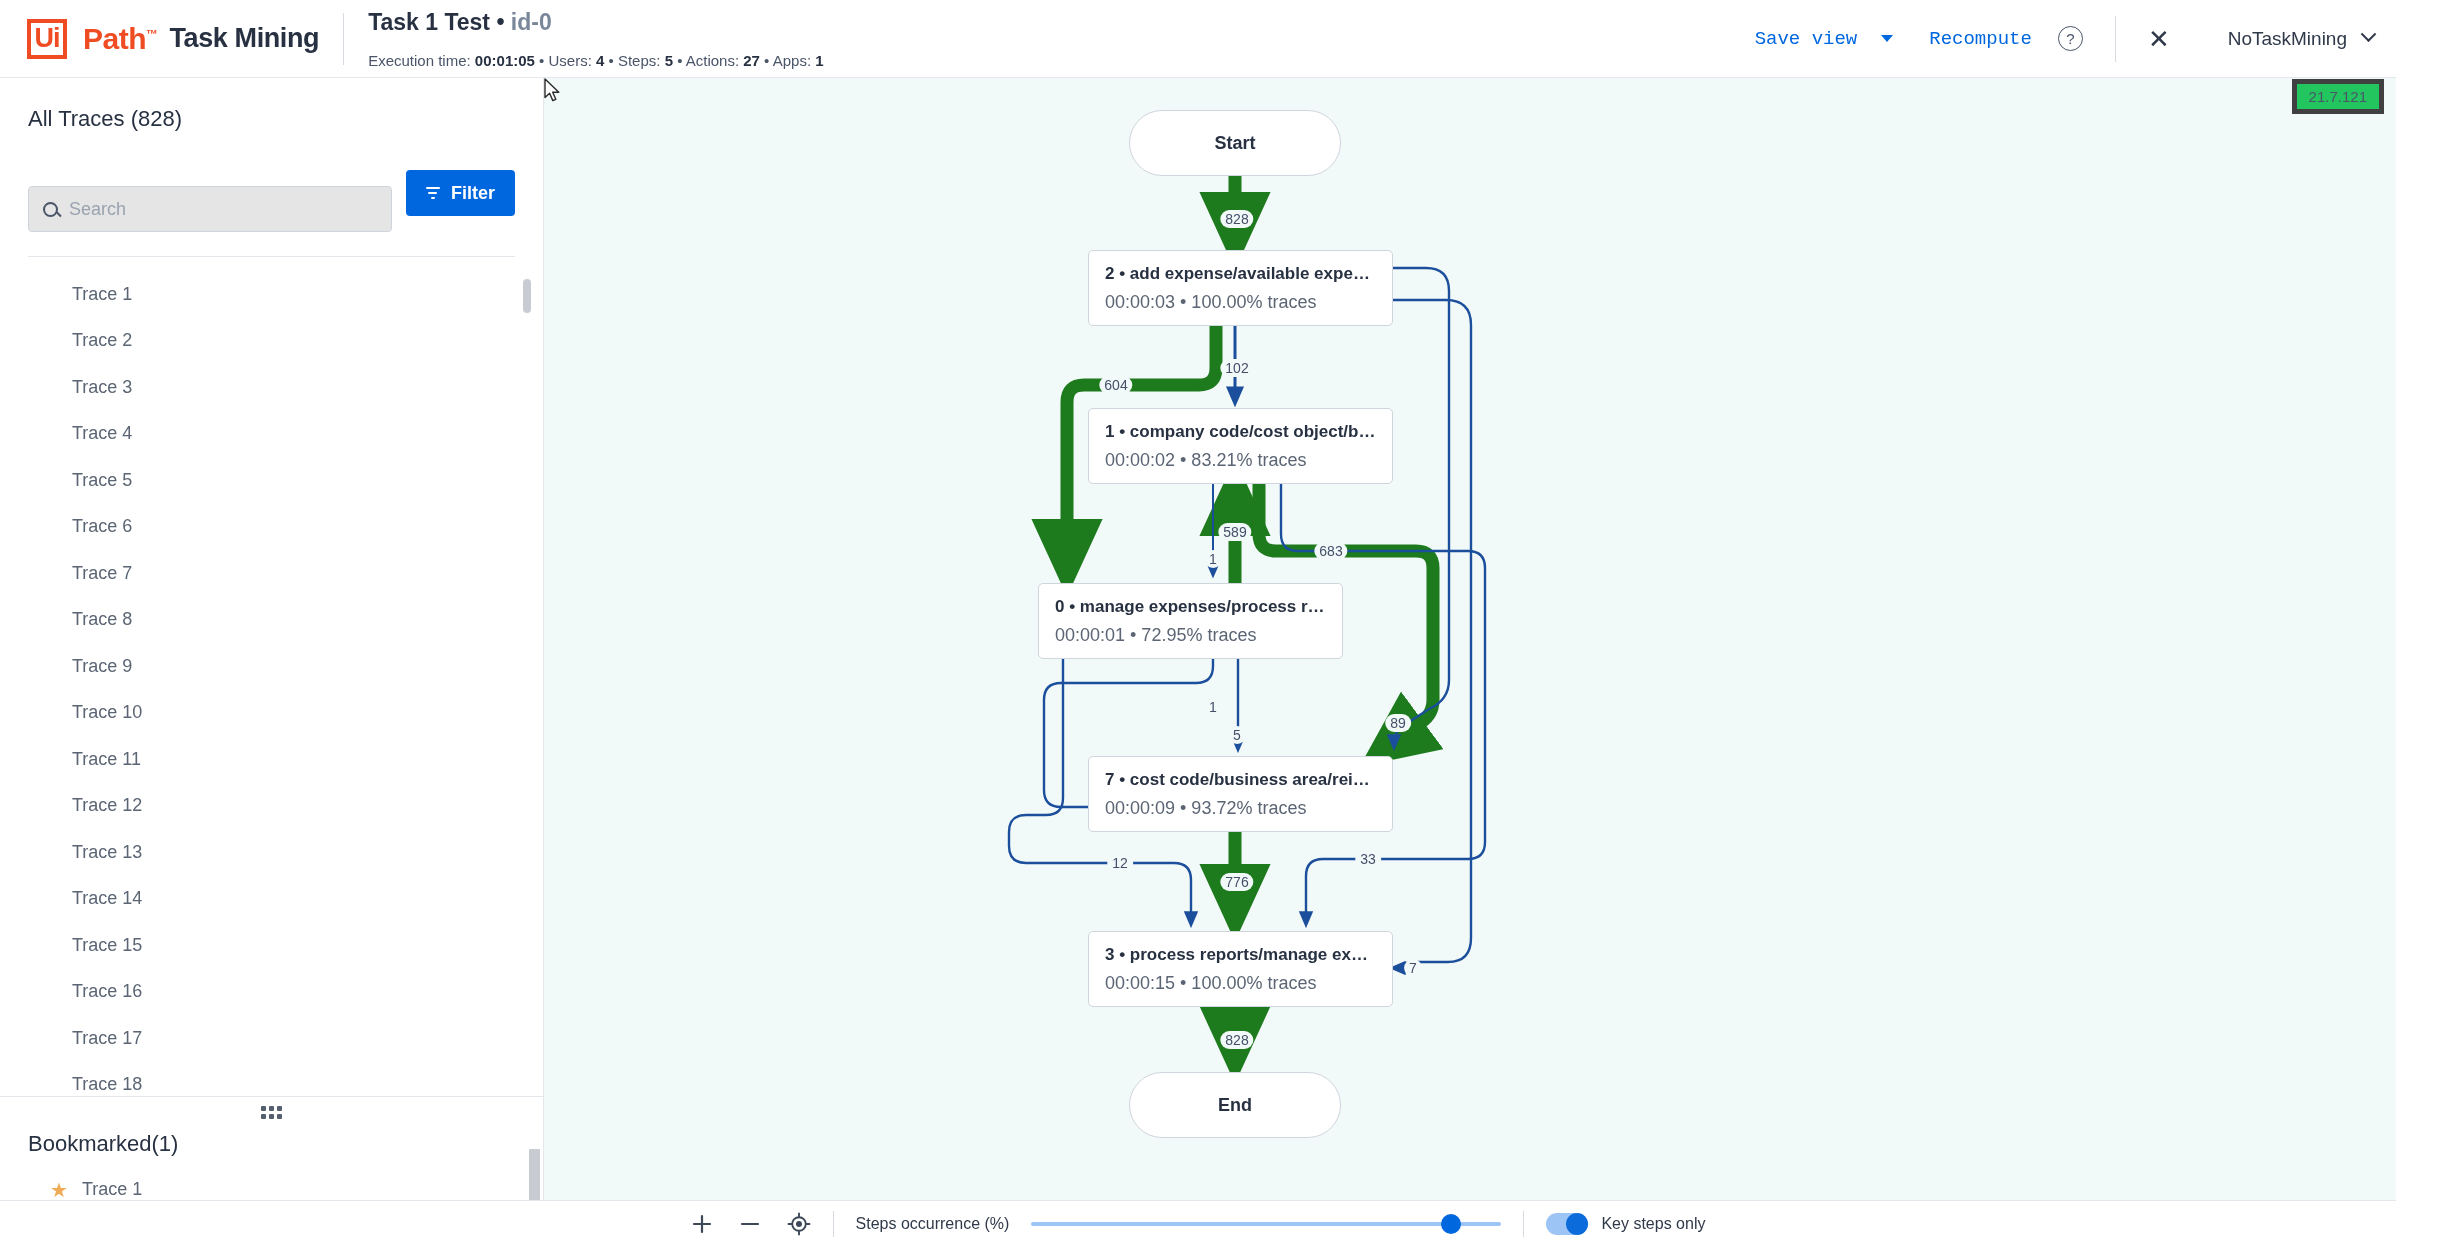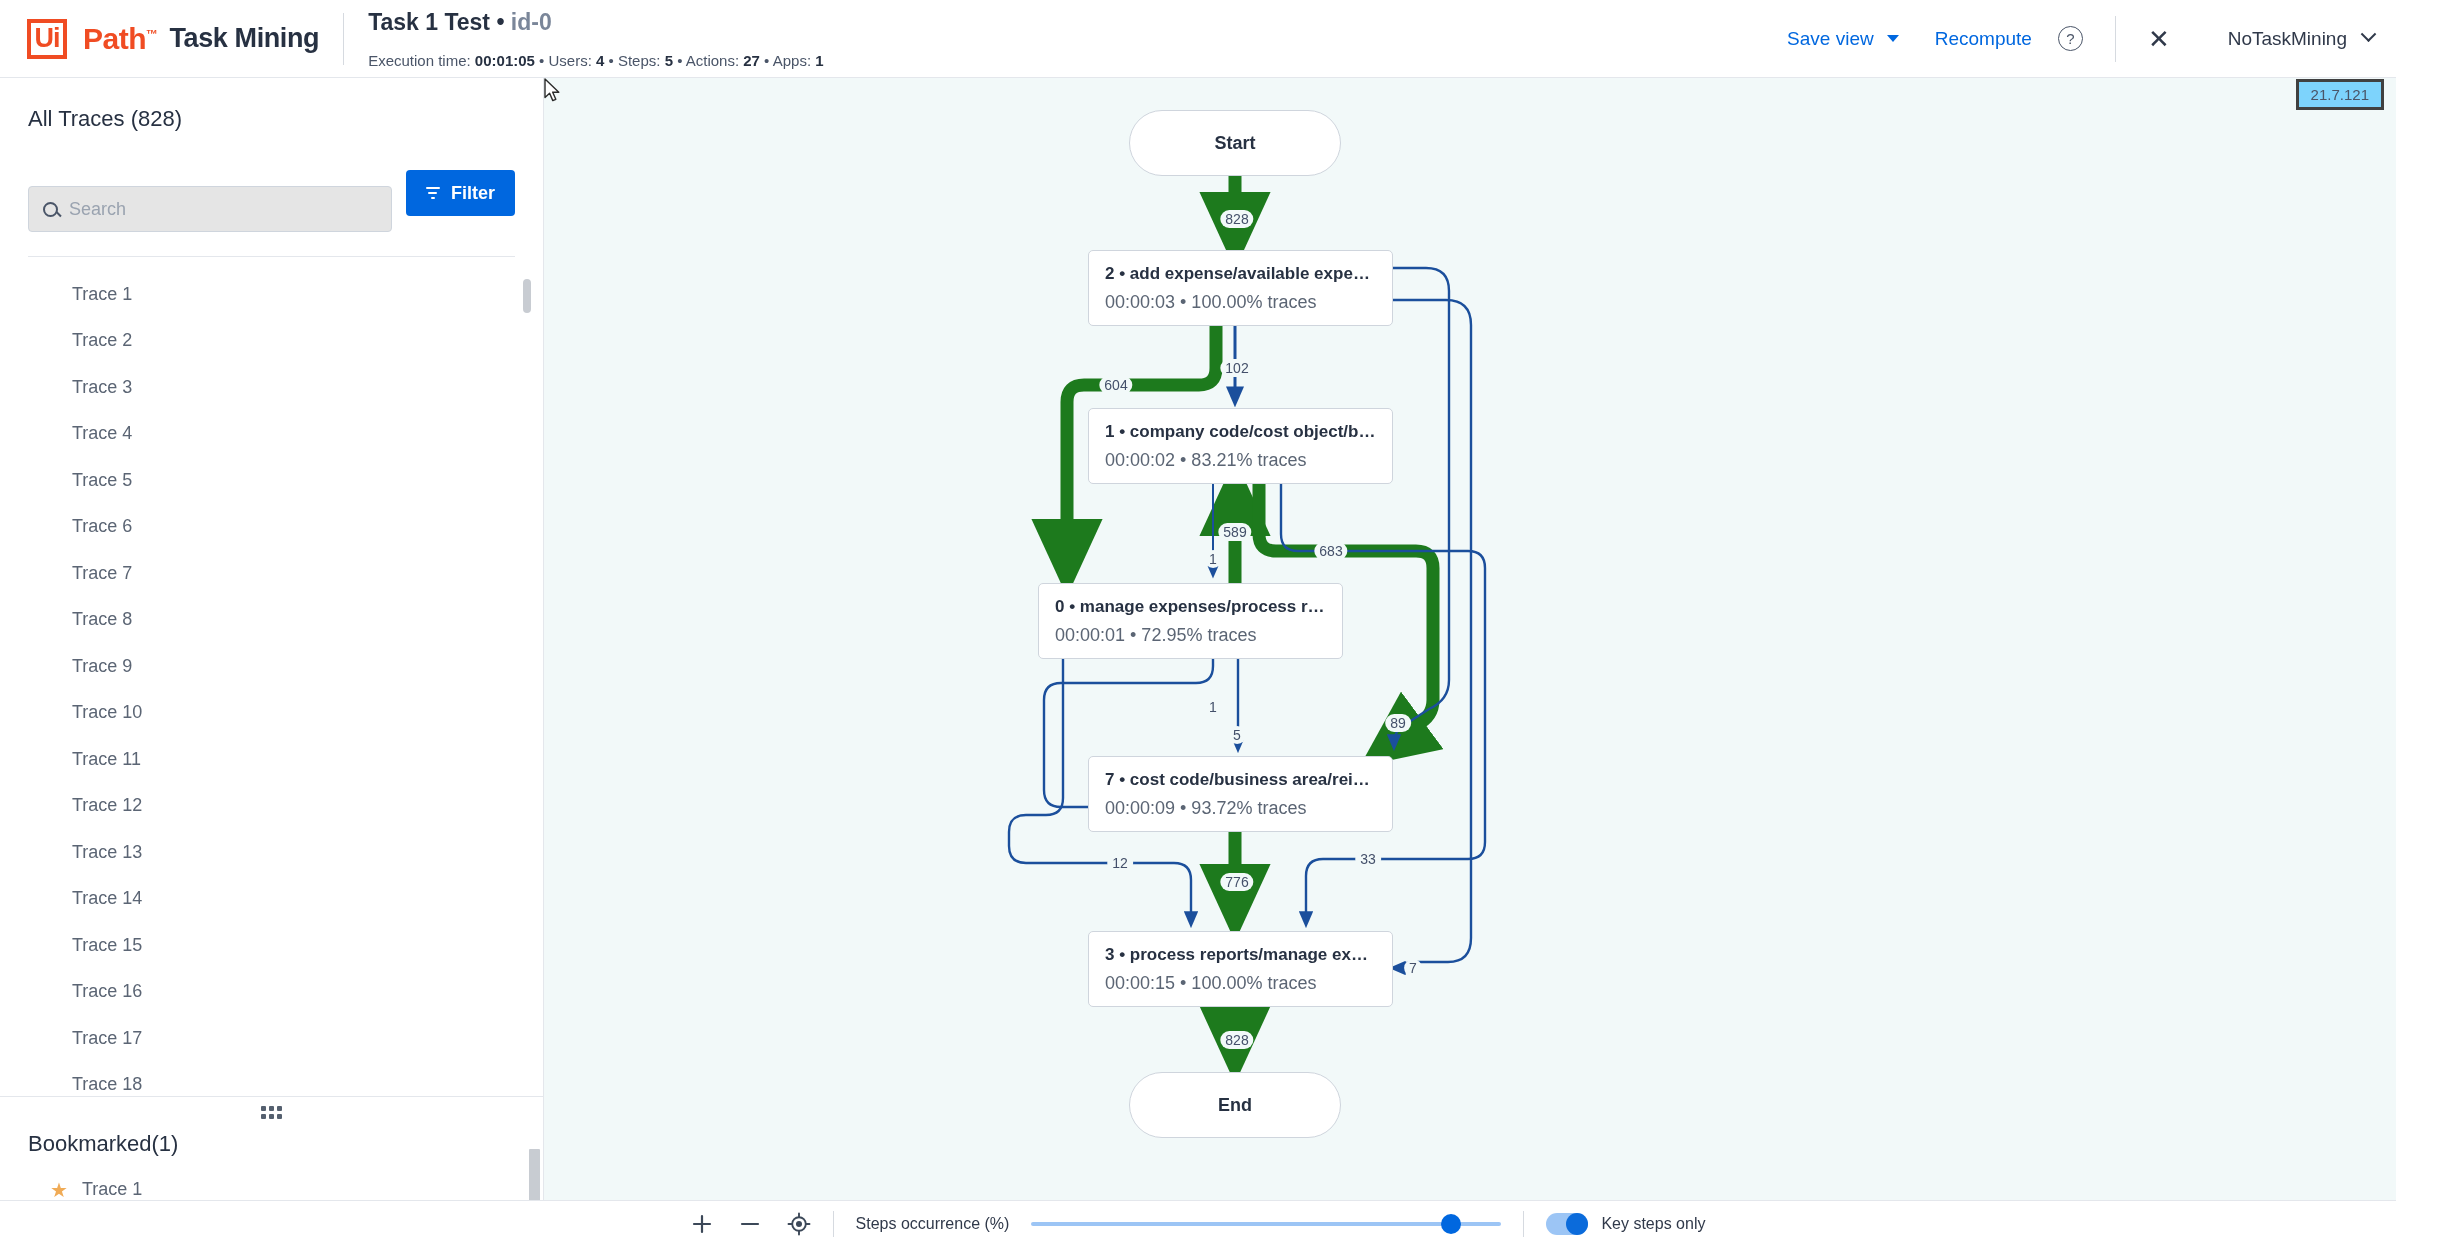--- a/index.html
+++ b/index.html
@@ -40,21 +40,21 @@
   }
   .title-block { display: flex; flex-direction: column; justify-content: center; gap: 16px; }
   .title-line { font-size: 23px; font-weight: 700; color: #273142; }
   .title-id { color: #7a8699; font-weight: 700; }
   .subtitle-line { font-size: 15px; color: #4a5568; }
   .subtitle-line b { color: #273142; font-weight: 700; }
   .hdr-spacer { flex: 1; }
   .hdr-right { display: flex; align-items: center; padding-right: 22px; gap: 0; }
   .hdr-link {
     font-size: 19px; color: #0067df; cursor: pointer;
-    padding: 0 18px; display: flex; align-items: center; gap: 13px; white-space: nowrap;
+    padding: 0 18px; display: flex; align-items: center; gap: 24px; white-space: nowrap; font-family: Liberation Mono, monospace;
   }
   .caret-dn {
     width: 0; height: 0; border-left: 6px solid transparent; border-right: 6px solid transparent;
     border-top: 7px solid #0067df; display: inline-block;
   }
   .help-icon {
     width: 25px; height: 25px; border-radius: 50%; border: 1.8px solid #4a5568;
     color: #4a5568; font-size: 15px; display: flex; align-items: center; justify-content: center;
     margin-left: 8px; margin-right: 10px; cursor: pointer; font-weight: 400;
   }
@@ -67,21 +67,21 @@
     font-size: 19px; color: #30394a; cursor: pointer; display: flex; align-items: center;
     gap: 16px; margin-left: 48px; white-space: nowrap;
   }
   .chev {
     display: inline-block; width: 11px; height: 11px;
     border-right: 2.4px solid #30394a; border-bottom: 2.4px solid #30394a;
     transform: rotate(45deg) translate(-3px,-3px);
   }
   .version-badge {
     position: absolute; right: 12px; top: 79px;
-    background: #7dd3fc; border: 3px solid #404040;
+    background: #22c55e; border: 5px solid #404040;
     font-size: 15px; color: #4a5568; padding: 4px 12px; z-index: 30;
   }
 
   
   .body-row { flex: 1; display: flex; min-height: 0; position: relative; }
 
   
   .sidebar {
     width: 544px; min-width: 544px; background: #fff;
     border-right: 1px solid #e4e7ec;

